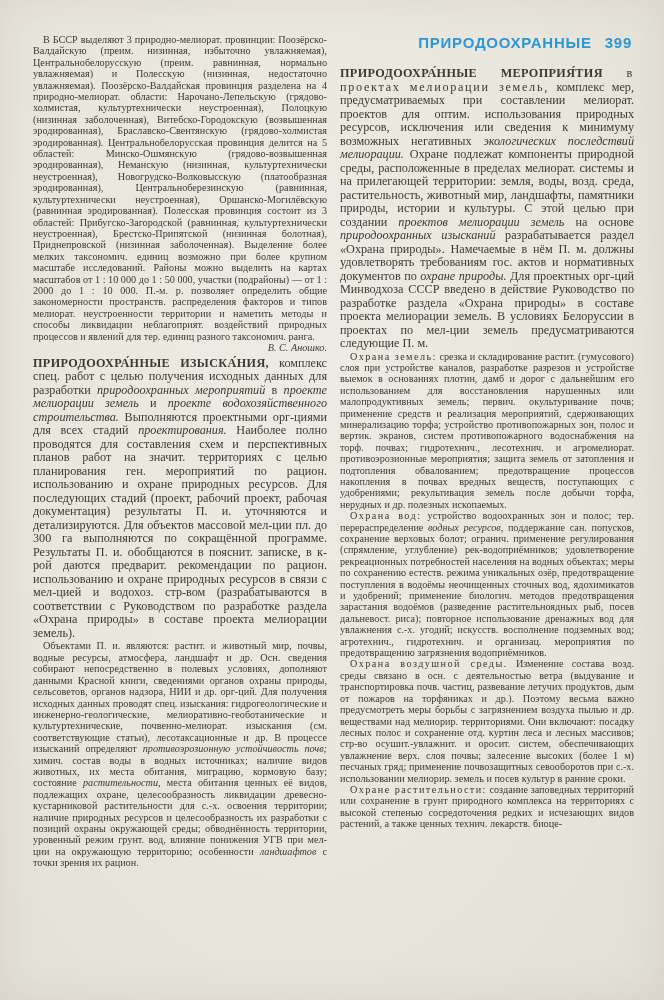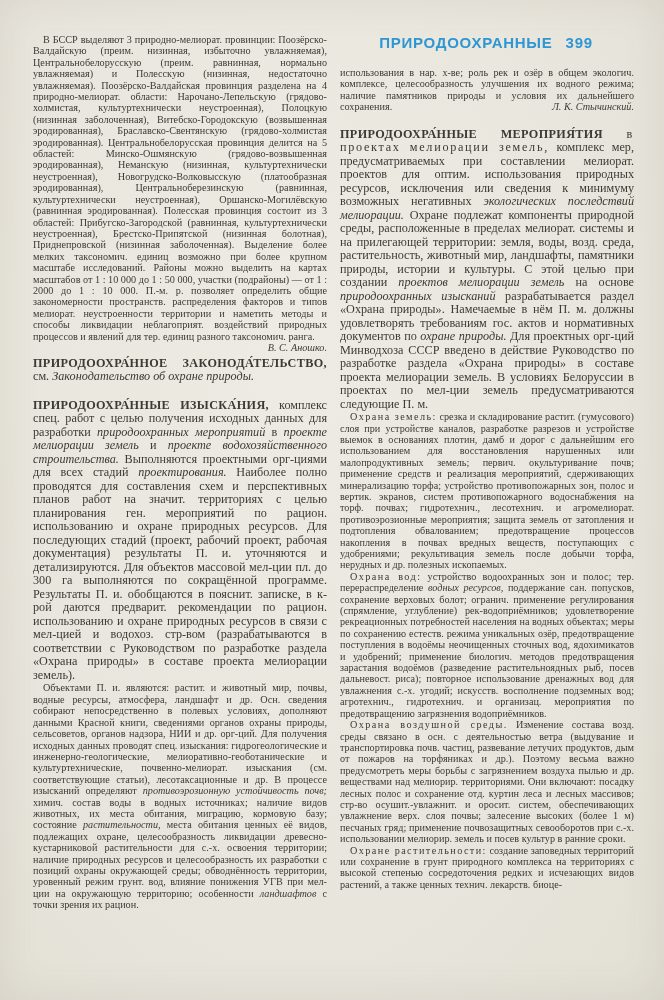--- a/index.html
+++ b/index.html
@@ -12,21 +12,21 @@
     background:
       radial-gradient(ellipse at 45% 35%, #edebe3 0%, #e9e6dd 55%, #e2dfd5 100%);
     box-shadow: inset 0 0 40px rgba(120,110,90,0.12);
     color:#3b3a35;
     font-family:"Liberation Serif", serif;
     overflow:hidden;
   }
   .columns { display:flex; gap:13px; }
   .col { width:50%; text-align:justify; }
   .running-head {
-    text-align:center;
+    text-align:right;
     font-family:"Liberation Sans", sans-serif;
     font-weight:bold;
     font-size:15px;
     letter-spacing:0.05em;
     margin:0 2px 16px 0;
     white-space:nowrap;
   }
   .running-head .head-page { margin-left:13px; }
   p.block { margin:0; padding:0; }
   p.block.normal { font-size:12.2px; line-height:13.5px; }
@@ -39,29 +39,27 @@
   .seg-spaced { letter-spacing:0.14em; }
   .seg-signature { float:right; font-style:italic; padding-left:8px; }
 </style>
 </head>
 <body>
 
 <div class="page">
   <div class="columns">
     <div class="col" id="col-left">
         <p class="block small indent"><span class="seg-plain">В БССР выделяют 3 природно-мелиорат. провинции: Поозёрско-Валдайскую (преим. низинная, избыточно увлажняемая), Центральнобелорусскую (преим. равнинная, нормально увлажняемая) и Полесскую (низинная, недостаточно увлажняемая). Поозёрско-Валдайская провинция разделена на 4 природно-мелиорат. области: Нарочано-Лепельскую (грядово-холмистая, культуртехнически неустроенная), Полоцкую (низинная заболоченная), Витебско-Городокскую (возвышенная эродированная), Браславско-Свентянскую (грядово-холмистая эродированная). Центральнобелорусская провинция делится на 5 областей: Минско-Ошмянскую (грядово-возвышенная эродированная), Неманскую (низинная, культуртехнически неустроенная), Новогрудско-Волковысскую (платообразная эродированная), Центральноберезинскую (равнинная, культуртехнически неустроенная), Оршанско-Могилёвскую (равнинная эродированная). Полесская провинция состоит из 3 областей: Прибугско-Загородской (равнинная, культуртехнически неустроенная), Брестско-Припятской (низинная болотная), Приднепровской (низинная заболоченная). Выделение более мелких таксономич. единиц возможно при более крупном масштабе исследований. Районы можно выделить на картах масштабов от 1 : 10 000 до 1 : 50 000, участки (подрайоны) — от 1 : 2000 до 1 : 10 000. П.-м. р. позволяет определить общие закономерности пространств. распределения факторов и типов мелиорат. неустроенности территории и наметить методы и способы ликвидации неблагоприят. воздействий природных процессов и явлений для тер. единиц разного таксономич. ранга.</span><span class="seg-signature">В. С. Аношко.</span></p>
-        <p class="block normal entry"><span class="seg-bold">ПРИРОДООХРА́ННОЕ ЗАКОНОДА́ТЕЛЬСТВО, </span><span class="seg-plain">см. </span><span class="seg-italic">Законодательство об охране природы.</span></p>
         <p class="block normal entry"><span class="seg-bold">ПРИРОДООХРА́ННЫЕ ИЗЫСКА́НИЯ, </span><span class="seg-plain">комплекс спец. работ с целью получения исходных данных для разработки </span><span class="seg-italic">природоохранных мероприятий</span><span class="seg-plain"> в </span><span class="seg-italic">проекте мелиорации земель</span><span class="seg-plain"> и </span><span class="seg-italic">проекте водохозяйственного строительства.</span><span class="seg-plain"> Выполняются проектными орг-циями для всех стадий </span><span class="seg-italic">проектирования.</span><span class="seg-plain"> Наиболее полно проводятся для составления схем и перспективных планов работ на значит. территориях с целью планирования ген. мероприятий по рацион. использованию и охране природных ресурсов. Для последующих стадий (проект, рабочий проект, рабочая документация) результаты П. и. уточняются и детализируются. Для объектов массовой мел-ции пл. до 300 га выполняются по сокращённой программе. Результаты П. и. обобщаются в пояснит. записке, в к-рой даются предварит. рекомендации по рацион. использованию и охране природных ресурсов в связи с мел-цией и водохоз. стр-вом (разрабатываются в соответствии с Руководством по разработке раздела «Охрана природы» в составе проекта мелиорации земель).</span></p>
         <p class="block small indent"><span class="seg-plain">Объектами П. и. являются: растит. и животный мир, почвы, водные ресурсы, атмосфера, ландшафт и др. Осн. сведения собирают непосредственно в полевых условиях, дополняют данными Красной книги, сведениями органов охраны природы, сельсоветов, органов надзора, НИИ и др. орг-ций. Для получения исходных данных проводят спец. изыскания: гидрогеологические и инженерно-геологические, мелиоративно-геоботанические и культуртехнические, почвенно-мелиорат. изыскания (см. соответствующие статьи), лесотаксационные и др. В процессе изысканий определяют </span><span class="seg-italic">противоэрозионную устойчивость почв;</span><span class="seg-plain"> химич. состав воды в водных источниках; наличие видов животных, их места обитания, миграцию, кормовую базу; состояние </span><span class="seg-italic">растительности,</span><span class="seg-plain"> места обитания ценных её видов, подлежащих охране, целесообразность ликвидации древесно-кустарниковой растительности для с.-х. освоения территории; наличие природных ресурсов и целесообразность их разработки с позиций охраны окружающей среды; обводнённость территории, уровенный режим грунт. вод, влияние понижения УГВ при мел-ции на окружающую территорию; особенности </span><span class="seg-italic">ландшафтов</span><span class="seg-plain"> с точки зрения их рацион.</span></p>
       </div>
     <div class="col" id="col-right">
       <div class="running-head" style="color: rgb(46, 150, 210);">
         <span class="head-word">ПРИРОДООХРАННЫЕ</span><span class="head-page">399</span>
       </div>
-    <p class="block small"><span class="seg-plain">использования в нар. х-ве; роль рек и озёр в общем экологич. комплексе, целесообразность улучшения их водного режима; наличие памятников природы и условия их дальнейшего сохранения.</span><span class="seg-signature">Л. К. Стычинский.</span></p>
         <p class="block normal entry"><span class="seg-bold">ПРИРОДООХРА́ННЫЕ МЕРОПРИЯ́ТИЯ </span><span class="seg-spaced">в проектах мелиорации земель,</span><span class="seg-plain"> комплекс мер, предусматриваемых при составлении мелиорат. проектов для оптим. использования природных ресурсов, исключения или сведения к минимуму возможных негативных </span><span class="seg-italic">экологических последствий мелиорации.</span><span class="seg-plain"> Охране подлежат компоненты природной среды, расположенные в пределах мелиорат. системы и на прилегающей территории: земля, воды, возд. среда, растительность, животный мир, ландшафты, памятники природы, истории и культуры. С этой целью при создании </span><span class="seg-italic">проектов мелиорации земель</span><span class="seg-plain"> на основе </span><span class="seg-italic">природоохранных изысканий</span><span class="seg-plain"> разрабатывается раздел «Охрана природы». Намечаемые в нём П. м. должны удовлетворять требованиям гос. актов и нормативных документов по </span><span class="seg-italic">охране природы.</span><span class="seg-plain"> Для проектных орг-ций Минводхоза СССР введено в действие Руководство по разработке раздела «Охрана природы» в составе проекта мелиорации земель. В условиях Белоруссии в проектах по мел-ции земель предусматриваются следующие П. м.</span></p>
         <p class="block small indent"><span class="seg-spaced">Охрана земель:</span><span class="seg-plain"> срезка и складирование растит. (гумусового) слоя при устройстве каналов, разработке разрезов и устройстве выемок в основаниях плотин, дамб и дорог с дальнейшим его использованием для восстановления нарушенных или малопродуктивных земель; первич. окультуривание почв; применение средств и реализация мероприятий, сдерживающих минерализацию торфа; устройство противопожарных зон, полос и вертик. экранов, систем противопожарного водоснабжения на торф. почвах; гидротехнич., лесотехнич. и агромелиорат. противоэрозионные мероприятия; защита земель от затопления и подтопления обвалованием; предотвращение процессов накопления в почвах вредных веществ, поступающих с удобрениями; рекультивация земель после добычи торфа, нерудных и др. полезных ископаемых.</span></p>
         <p class="block small indent"><span class="seg-spaced">Охрана вод:</span><span class="seg-plain"> устройство водоохранных зон и полос; тер. перераспределение </span><span class="seg-italic">водных ресурсов,</span><span class="seg-plain"> поддержание сан. попусков, сохранение верховых болот; огранич. применение регулирования (спрямление, углубление) рек-водоприёмников; удовлетворение рекреационных потребностей населения на водных объектах; меры по сохранению естеств. режима уникальных озёр, предотвращение поступления в водоёмы неочищенных сточных вод, ядохимикатов и удобрений; применение биологич. методов предотвращения зарастания водоёмов (разведение растительноядных рыб, посев дальневост. риса); повторное использование дренажных вод для увлажнения с.-х. угодий; искусств. восполнение подземных вод; агротехнич., гидротехнич. и организац. мероприятия по предотвращению загрязнения водоприёмников.</span></p>
         <p class="block small indent"><span class="seg-spaced">Охрана воздушной среды.</span><span class="seg-plain"> Изменение состава возд. среды связано в осн. с деятельностью ветра (выдувание и транспортировка почв. частиц, развевание летучих продуктов, дым от пожаров на торфяниках и др.). Поэтому весьма важно предусмотреть меры борьбы с загрязнением воздуха пылью и др. веществами над мелиорир. территориями. Они включают: посадку лесных полос и сохранение отд. куртин леса и лесных массивов; стр-во осушит.-увлажнит. и оросит. систем, обеспечивающих увлажнение верх. слоя почвы; залесение высоких (более 1 м) песчаных гряд; применение почвозащитных севооборотов при с.-х. использовании мелиорир. земель и посев культур в ранние сроки.</span></p>
         <p class="block small indent"><span class="seg-spaced">Охране растительности:</span><span class="seg-plain"> создание заповедных территорий или сохранение в грунт природного комплекса на территориях с высокой степенью сосредоточения редких и исчезающих видов растений, а также ценных технич. лекарств. биоце-</span></p>
       </div>
   </div>
 </div>
 
 </body></html>

